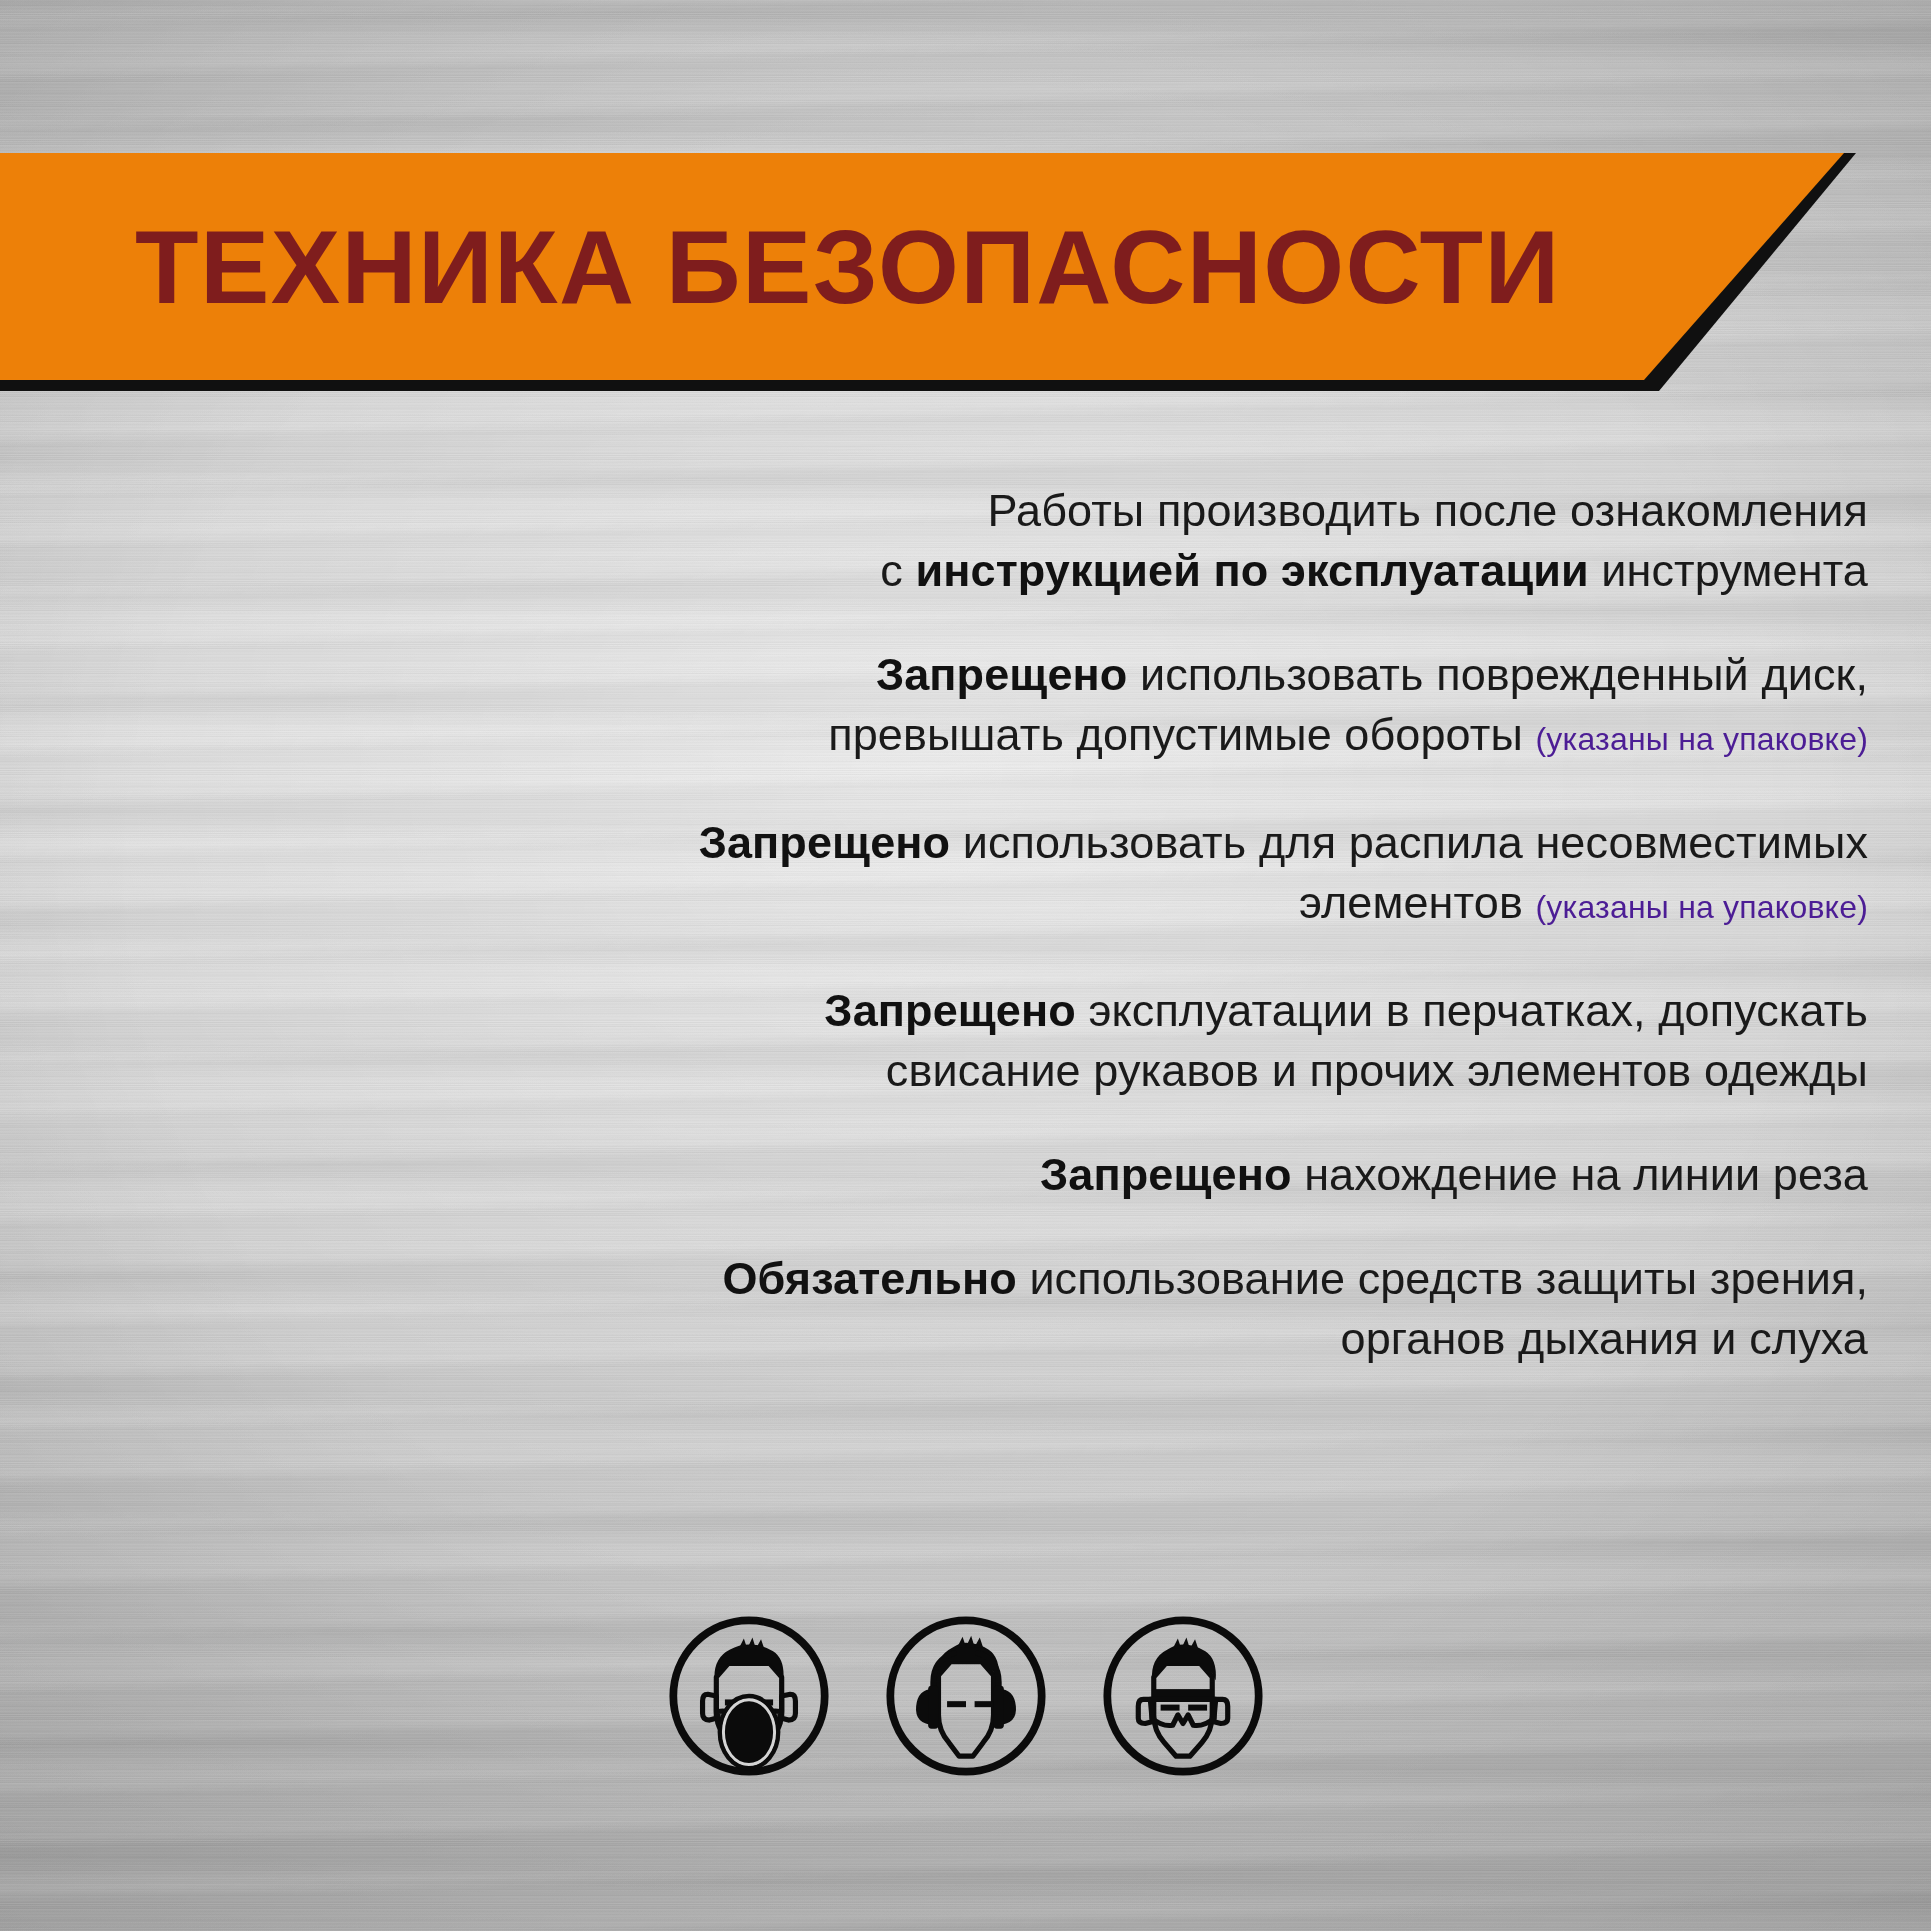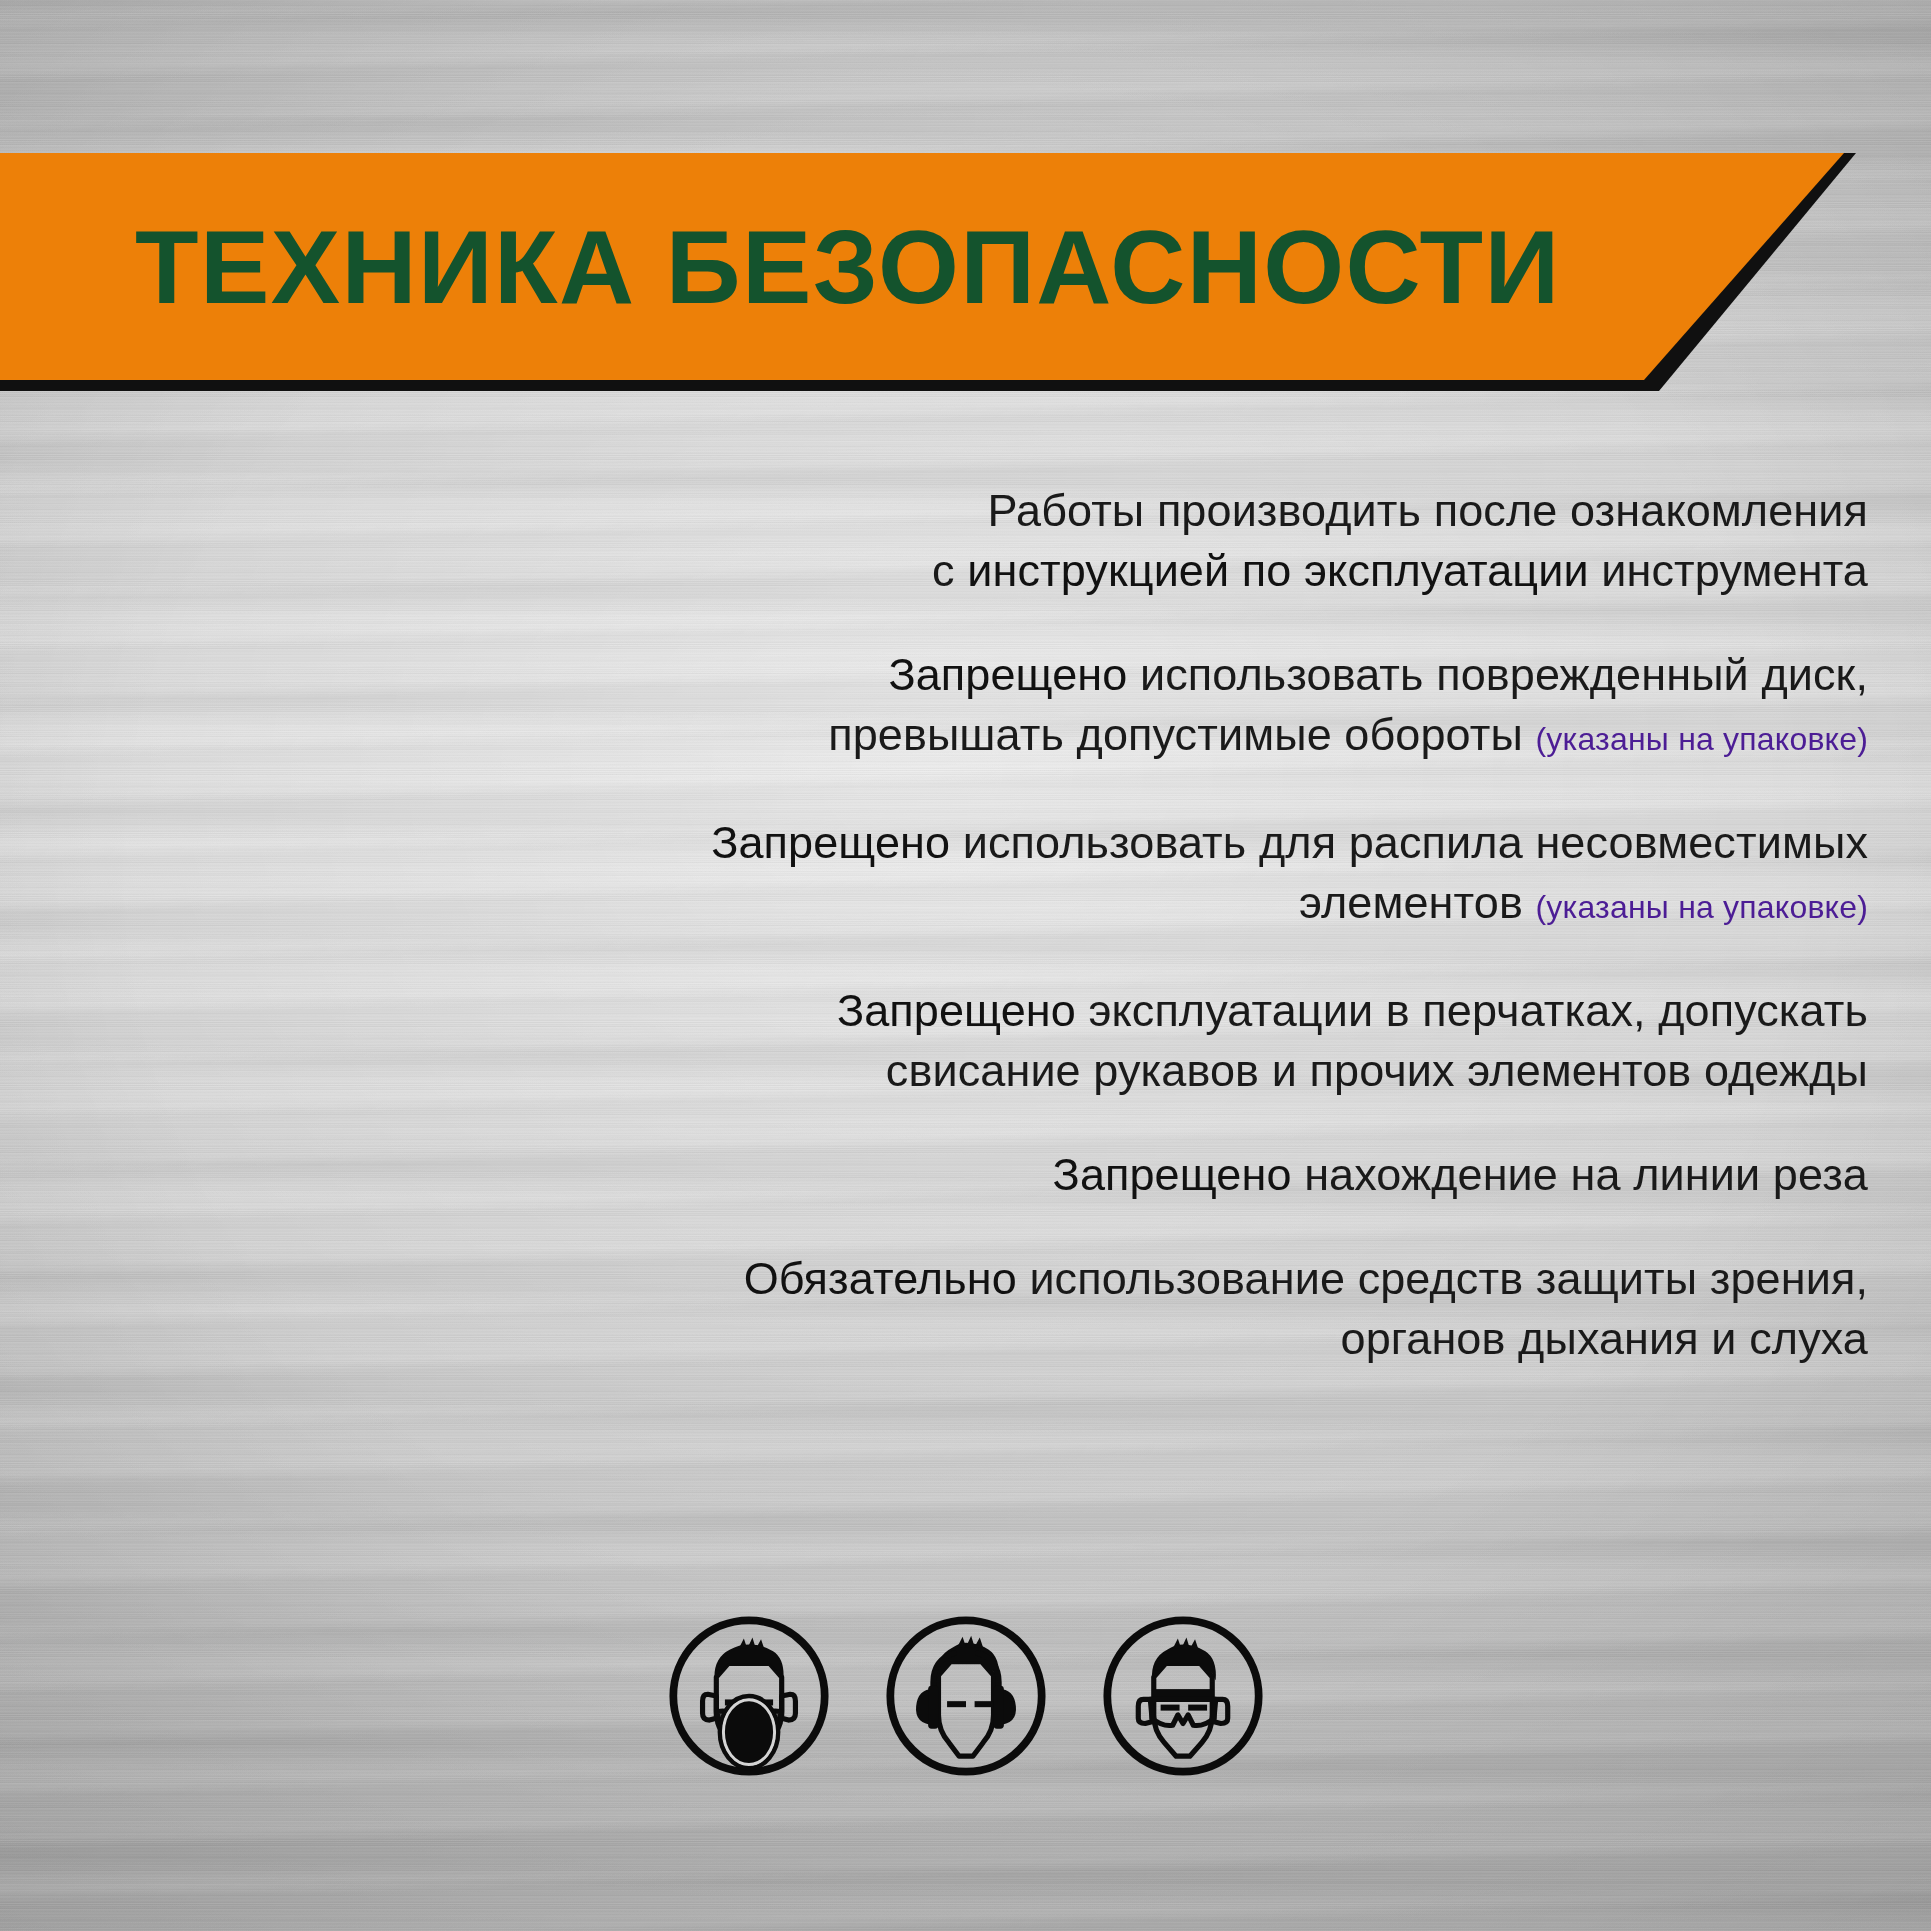--- a/index.html
+++ b/index.html
@@ -102,21 +102,21 @@
     background: #ED8008;
     clip-path: polygon(0 0, 1844px 0, 1644px 227px, 0 227px);
   }
   .banner-title {
     position: absolute;
     left: 135px;
     top: 0;
     height: 227px;
     display: flex;
     align-items: center;
-    color: #14532d;
+    color: #7f1d1d;
     font-size: 104px;
     font-weight: bold;
     letter-spacing: 1.4px;
     line-height: 1;
     white-space: nowrap;
   }
 
   
   .rules {
     position: absolute;
@@ -127,21 +127,21 @@
   }
   .rule {
     font-size: 45px;
     line-height: 60px;
     color: #1a1a1a;
     letter-spacing: 0.1px;
     margin-bottom: 44px;
   }
   .rule:last-child { margin-bottom: 0; margin-left: 32px; }
   .rule b {
-    font-weight: normal;
+    font-weight: bold;
     color: #111111;
   }
   .rule .note {
     font-size: 32px;
     color: #4c1d95;
     letter-spacing: 0.2px;
     margin-top: 44px;
   }
 
   

